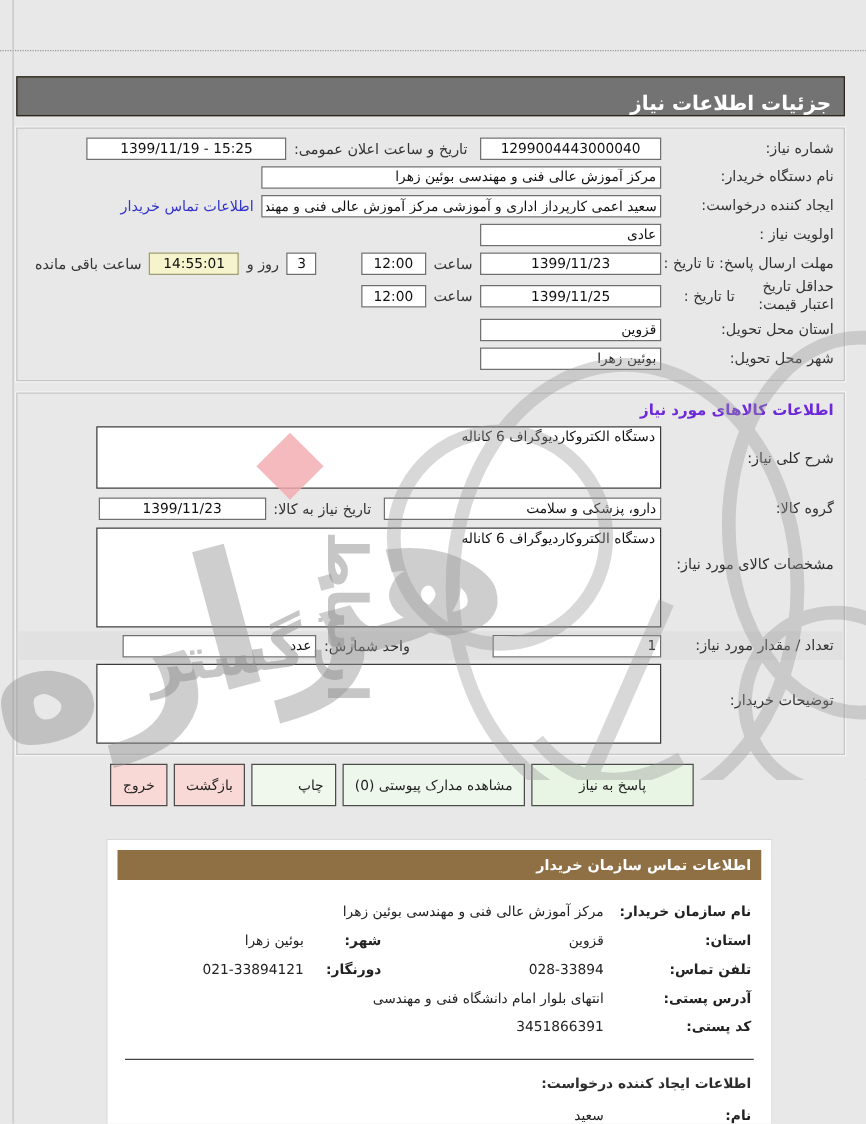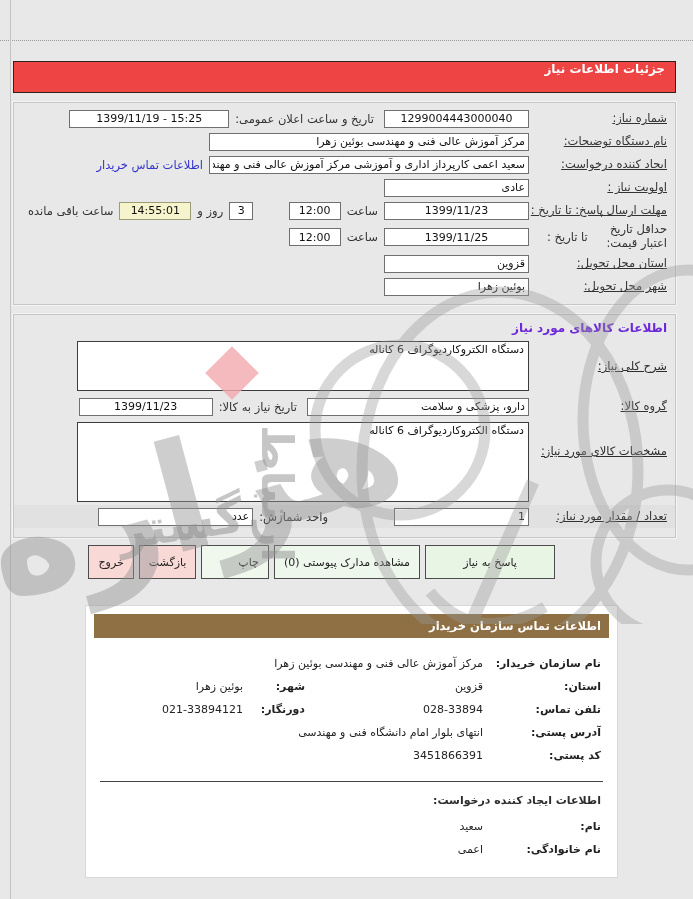--- a/index.html
+++ b/index.html
@@ -10,35 +10,35 @@
     direction: rtl;
     position: relative;
     overflow: hidden;
     color: #2d2d2d;
   }
   .left-edge { position: absolute; left: 10px; top: 0; bottom: 0; width: 1px; background: #c4c4c4; }
   .top-strip { height: 41px; border-bottom: 1px dotted #9a9a9a; }
 
   .title-bar {
     margin: 20px 17px 0 13px; height: 32px;
-    background: #ef4444; border: 1px solid #2b2417;
-    color: #ffffff; font-weight: bold; font-size: 12px;
-    display: flex; align-items: flex-start; padding: 0 10px;
+    background: #737373; border: 1px solid #2b2417;
+    color: #ffffff; font-weight: bold; font-size: 16px;
+    display: flex; align-items: flex-end; padding: 0 10px;
   }
 
   .box {
     margin: 9px 17px 0 13px;
     border: 1px solid #c6c6c6;
     box-shadow: 0 0 0 1px #f4f4f4;
     padding: 4px 8px 6px;
     position: relative;
   }
 
   .frow { display: flex; align-items: center; min-height: 23px; font-size: 11.5px; color: #333; }
-  .flabel { width: 138px; flex: none; line-height: 1.25; text-decoration: underline; }
+  .flabel { width: 138px; flex: none; line-height: 1.25; }
   .flabel.nowrap { white-space: nowrap; overflow: visible; }
   .lbl2 { margin: 0 10px 0 6px; white-space: nowrap; }
   .sm-lbl { margin: 0 6px; white-space: nowrap; }
 
   .inp {
     height: 18px; border: 1px solid #707070; background: #fff;
     font-family: "DejaVu Sans", sans-serif; font-size: 11px; color: #111;
     padding: 0 3px;
   }
   .ltr { direction: ltr; }
@@ -113,21 +113,21 @@
 <div class="box">
 
   <div class="frow">
     <span class="flabel">شماره نیاز:</span>
     <input class="inp w145 center ltr" readonly="" value="1299004443000040" style="">
     <span class="lbl2">تاریخ و ساعت اعلان عمومی:</span>
     <input class="inp w160 center ltr" readonly="" value="1399/11/19 - 15:25" style="">
   </div>
 
   <div class="frow">
-    <span class="flabel">نام دستگاه توضیحات:</span>
+    <span class="flabel">نام دستگاه خریدار:</span>
     <input class="inp w320 rt" readonly="" value="مرکز آموزش عالی فنی و مهندسی بوئین زهرا" style="">
   </div>
 
   <div class="frow">
     <span class="flabel">ایجاد کننده درخواست:</span>
     <input class="inp w320 rt" readonly="" value="سعید اعمی کارپرداز اداری و آموزشی مرکز آموزش عالی فنی و مهندسی بویین" style="">
     <a class="link">اطلاعات تماس خریدار</a>
   </div>
 
   <div class="frow">
@@ -188,20 +188,24 @@
     <textarea class="ta h80" readonly="" style="">دستگاه الکتروکاردیوگراف 6 کاناله</textarea>
   </div>
 
   <div class="frow shaded" style="margin:3px -8px; padding:0 8px;">
     <span class="flabel">تعداد / مقدار مورد نیاز:</span>
     <input class="inp w135 rt gap60" readonly="" value="1" style="">
     <span class="sm-lbl">واحد شمارش:</span>
     <input class="inp w155 rt" readonly="" value="عدد" style="">
   </div>
 
+  <div class="ta-row top">
+    <span class="flabel">توضیحات خریدار:</span>
+    <textarea class="ta h64" readonly="" style=""></textarea>
+  </div>
 </div>
 
 <div class="btn-row">
   <button class="btn green">پاسخ به نیاز</button>
   <button class="btn green2">مشاهده مدارک پیوستی (0)</button>
   <button class="btn white">چاپ</button>
   <button class="btn pink">بازگشت</button>
   <button class="btn pink">خروج</button>
 </div>
 

